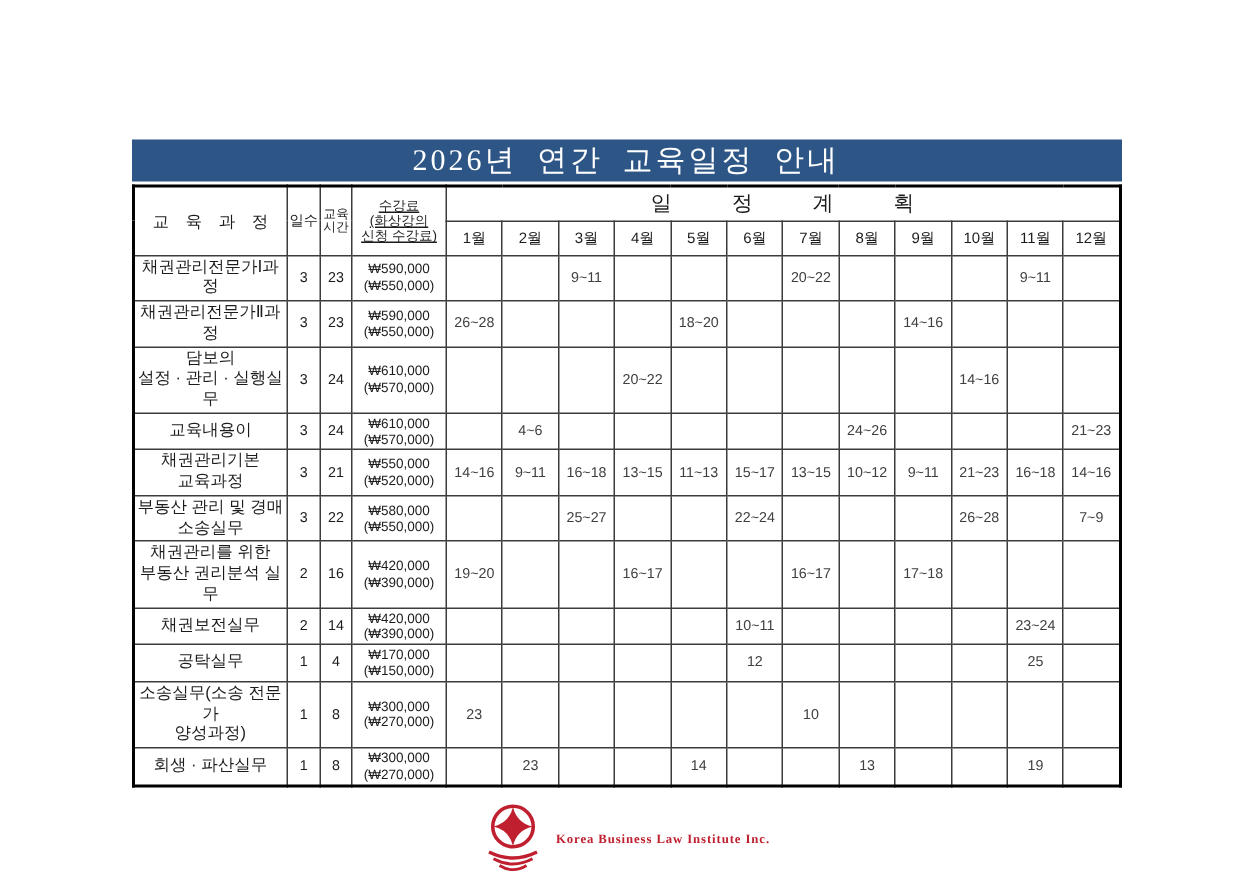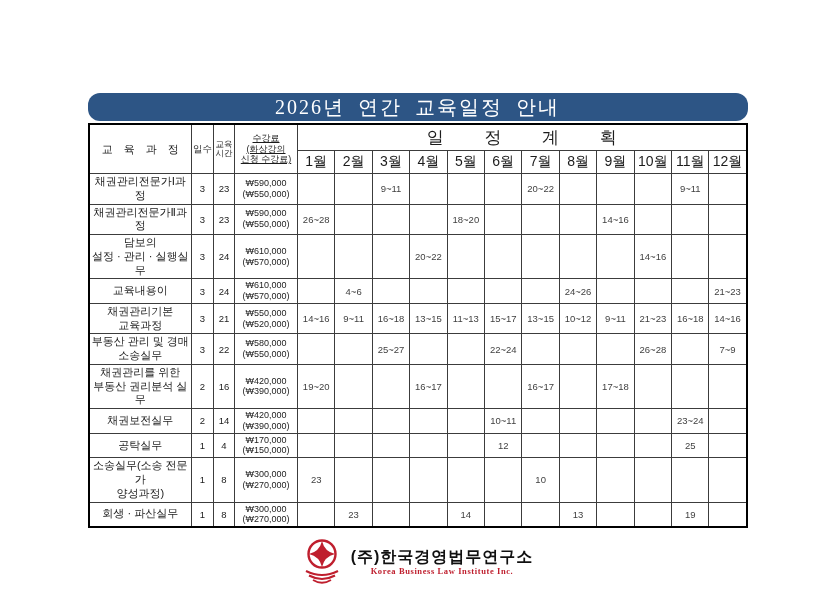--- a/index.html
+++ b/index.html
@@ -1,30 +1,30 @@
 <!DOCTYPE html>
 <html><head>
 <meta charset="utf-8">
 <style>
   html,body{margin:0;padding:0;background:#fff;}
   body{width:835px;height:590px;font-family:"Liberation Sans",sans-serif;color:#1c1c1c;}
   .sheet{width:660px;margin:0 auto;padding-top:93px;}
   .title-bar{height:28px;background:#2d5585;color:#fff;text-align:center;
     font-family:"Liberation Serif",serif;font-size:20px;line-height:28px;
-    letter-spacing:2px;word-spacing:6px;margin-bottom:2px;border-radius:12px;}
+    letter-spacing:2px;word-spacing:6px;margin-bottom:2px;}
   table{width:660px;border-collapse:collapse;table-layout:fixed;border:2px solid #000;}
   th,td{border:1px solid #3c3c3c;text-align:center;vertical-align:middle;padding:1px 1px;
     font-weight:normal;overflow:hidden;}
   tr{height:23px;}
   .th-course{font-size:11px;word-spacing:8px;}
   .th-days{font-size:9.5px;text-align:center;}
   .th-hours{font-size:8.5px;line-height:1.1;white-space:pre-line;padding:0;margin-left:24px;}
   .th-fee{font-size:9px;line-height:1.15;white-space:pre-line;text-decoration:underline;}
-  .th-sched{font-size:17px;word-spacing:36px;height:17px;text-align:center;}
-  .month-th{font-size:14px;height:20px;}
+  .th-sched{font-size:14px;word-spacing:36px;height:17px;text-align:center;}
+  .month-th{font-size:10px;height:20px;}
   td.course{font-size:11px;white-space:pre-line;line-height:1.25;}
   td.num{font-size:9.5px;}
   td.fee{font-size:9px;line-height:1.2;}
   td.sched{font-size:9.5px;color:#3f3f3f;}
   .notes{margin-top:5px;font-size:9.5px;line-height:1.5;color:#222;}
   .note-line{white-space:nowrap;}
   .note-underline{text-decoration:underline;}
   .note-bold{font-weight:bold;}
   .logo-row{margin-top:10px;display:flex;justify-content:center;align-items:center;gap:9px;}
   .company-text{text-align:center;}
@@ -317,18 +317,17 @@
 
   <div class="logo-row">
     <svg width="40" height="48" viewBox="0 0 40 48">
       <circle cx="20" cy="16" r="13.5" fill="none" stroke="#bf1f2e" stroke-width="2.4"></circle>
       <path d="M20 3 Q22.5 13.5 33 16 Q22.5 18.5 20 29 Q17.5 18.5 7 16 Q17.5 13.5 20 3 Z" fill="#bf1f2e"></path>
       <path d="M4 33 Q20 41 36 33" fill="none" stroke="#bf1f2e" stroke-width="2.2"></path>
       <path d="M7 37.5 Q20 44.5 33 37.5" fill="none" stroke="#bf1f2e" stroke-width="2"></path>
       <path d="M11 42 Q20 47.5 29 42" fill="none" stroke="#bf1f2e" stroke-width="1.8"></path>
     </svg>
     <div class="company-text">
-      <div class="company-kr">(주)한국경영법무연구소</div>
       <div class="company-en" style="color:#bf1f2e">Korea Business Law Institute Inc.</div>
     </div>
   </div>
 
 </div>
 
 </body></html>

